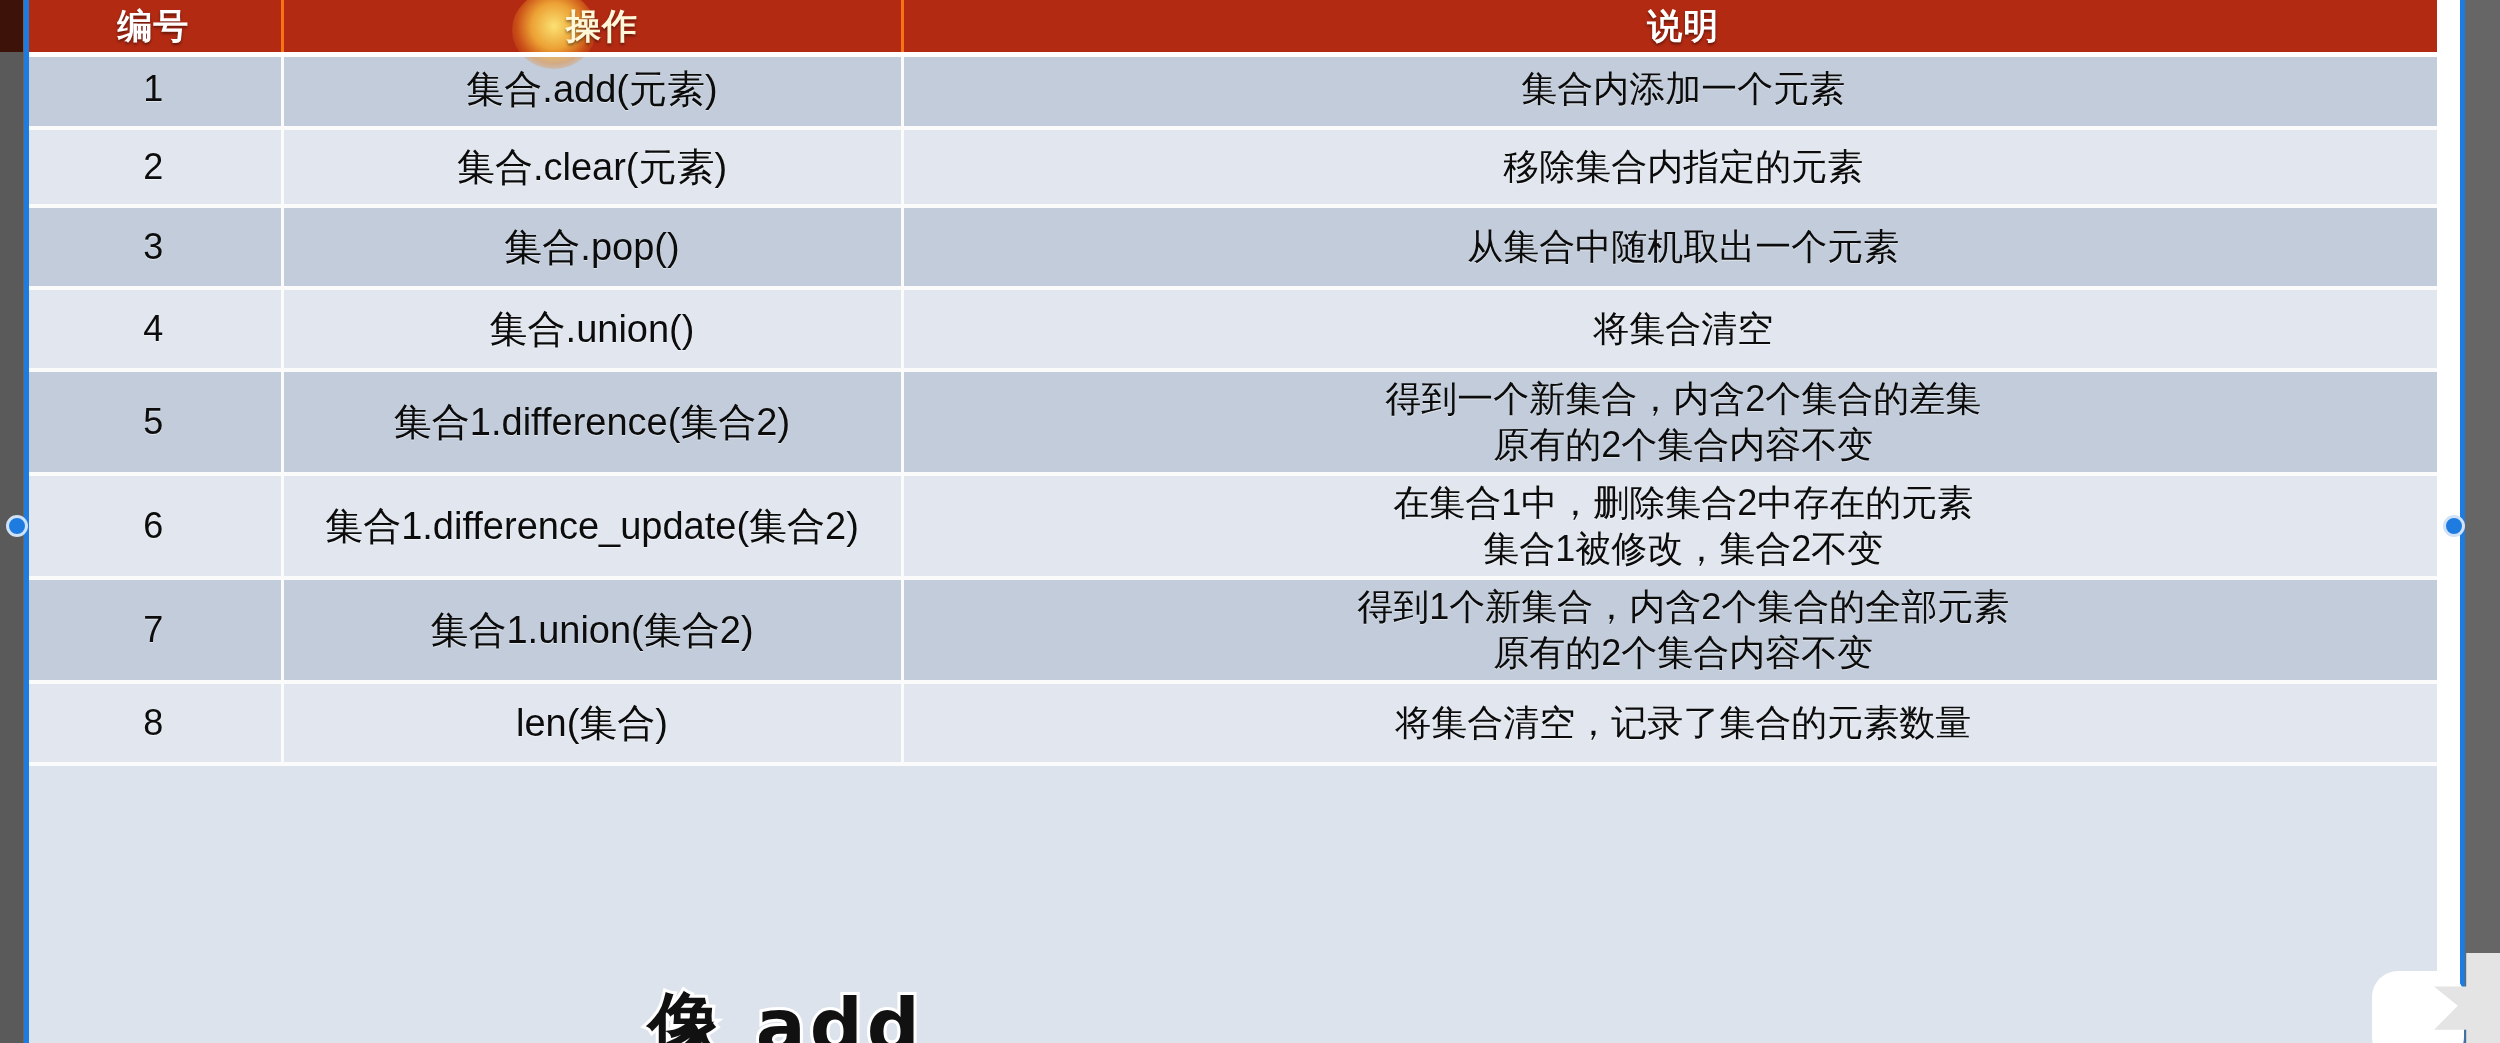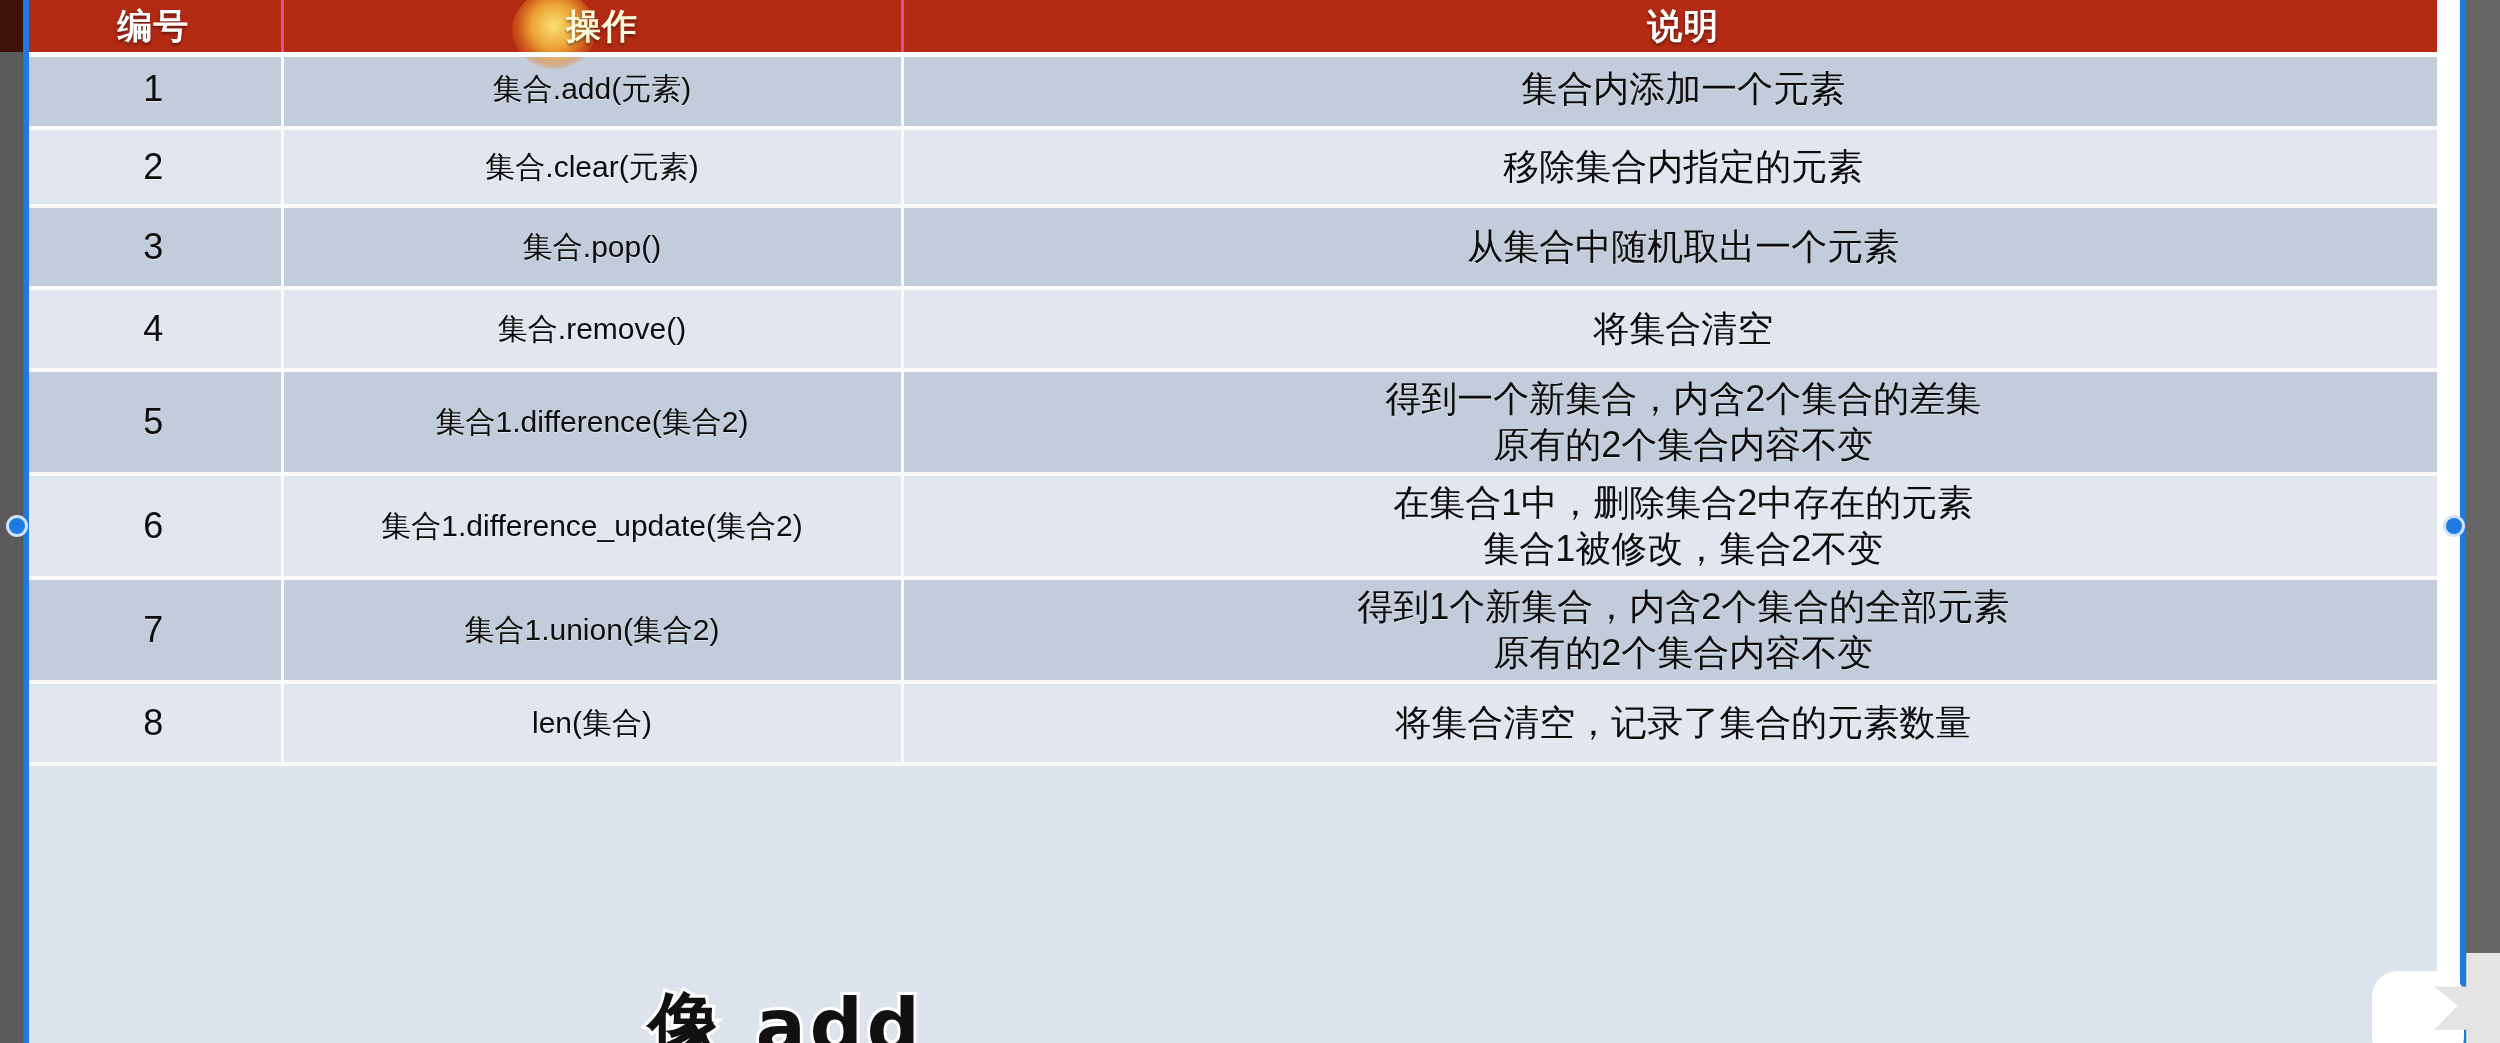--- a/index.html
+++ b/index.html
@@ -54,21 +54,21 @@
   thead tr { height:52px; }
   th {
     background:#B32A13;
     color:#ffffff;
     font-size:35px;
     font-weight:bold;
     text-align:center;
     vertical-align:middle;
     letter-spacing:1px;
     position:relative;
-    border-right:3px solid #ec4899;
+    border-right:3px solid #f97316;
     text-shadow:0 2px 3px rgba(0,0,0,0.45);
   }
   th:last-child { border-right:none; }
   
   .glow-wrap { position:relative; display:inline-block; }
   .glow-wrap::before {
     content:""; position:absolute;
     left:-34px; top:-12px; width:84px; height:78px;
     border-radius:50%;
     background:radial-gradient(ellipse at 50% 45%,
@@ -97,21 +97,21 @@
   tbody tr.r1 td { height:76px; }
   tbody tr.r2 td { height:78px; }
   tbody tr.r3 td { height:82px; }
   tbody tr.r4 td { height:82px; }
   tbody tr.r5 td { height:95px; }
   tbody tr.r6 td { height:95px; }
   tbody tr.r7 td { height:93px; }
   tbody tr.r8 td { height:82px; }
 
   td.num  { font-size:36px; }
-  td.op   { font-size:30px; }
+  td.op   { font-size:38px; }
   td.desc { font-size:36px;margin-left:11px; }
   td.desc .l2 { display:block;text-align:center; }
 
   
   #header-underline {
     position:absolute; left:0; top:52px; width:2437px; height:5px;
     background:#ffffff; z-index:5;
   }
 
   
@@ -192,21 +192,21 @@
       </tr>
       <tr class="dark r3">
         <td class="num">3</td>
         <td class="op">集合.pop()</td>
         <td class="desc">
           <span>从集合中随机取出一个元素</span>
         </td>
       </tr>
       <tr class="light r4">
         <td class="num">4</td>
-        <td class="op">集合.remove()</td>
+        <td class="op">集合.union()</td>
         <td class="desc">
           <span>将集合清空</span>
         </td>
       </tr>
       <tr class="dark r5">
         <td class="num">5</td>
         <td class="op">集合1.difference(集合2)</td>
         <td class="desc">
           <span>得到一个新集合，内含2个集合的差集</span>
           <span class="l2">原有的2个集合内容不变</span>

